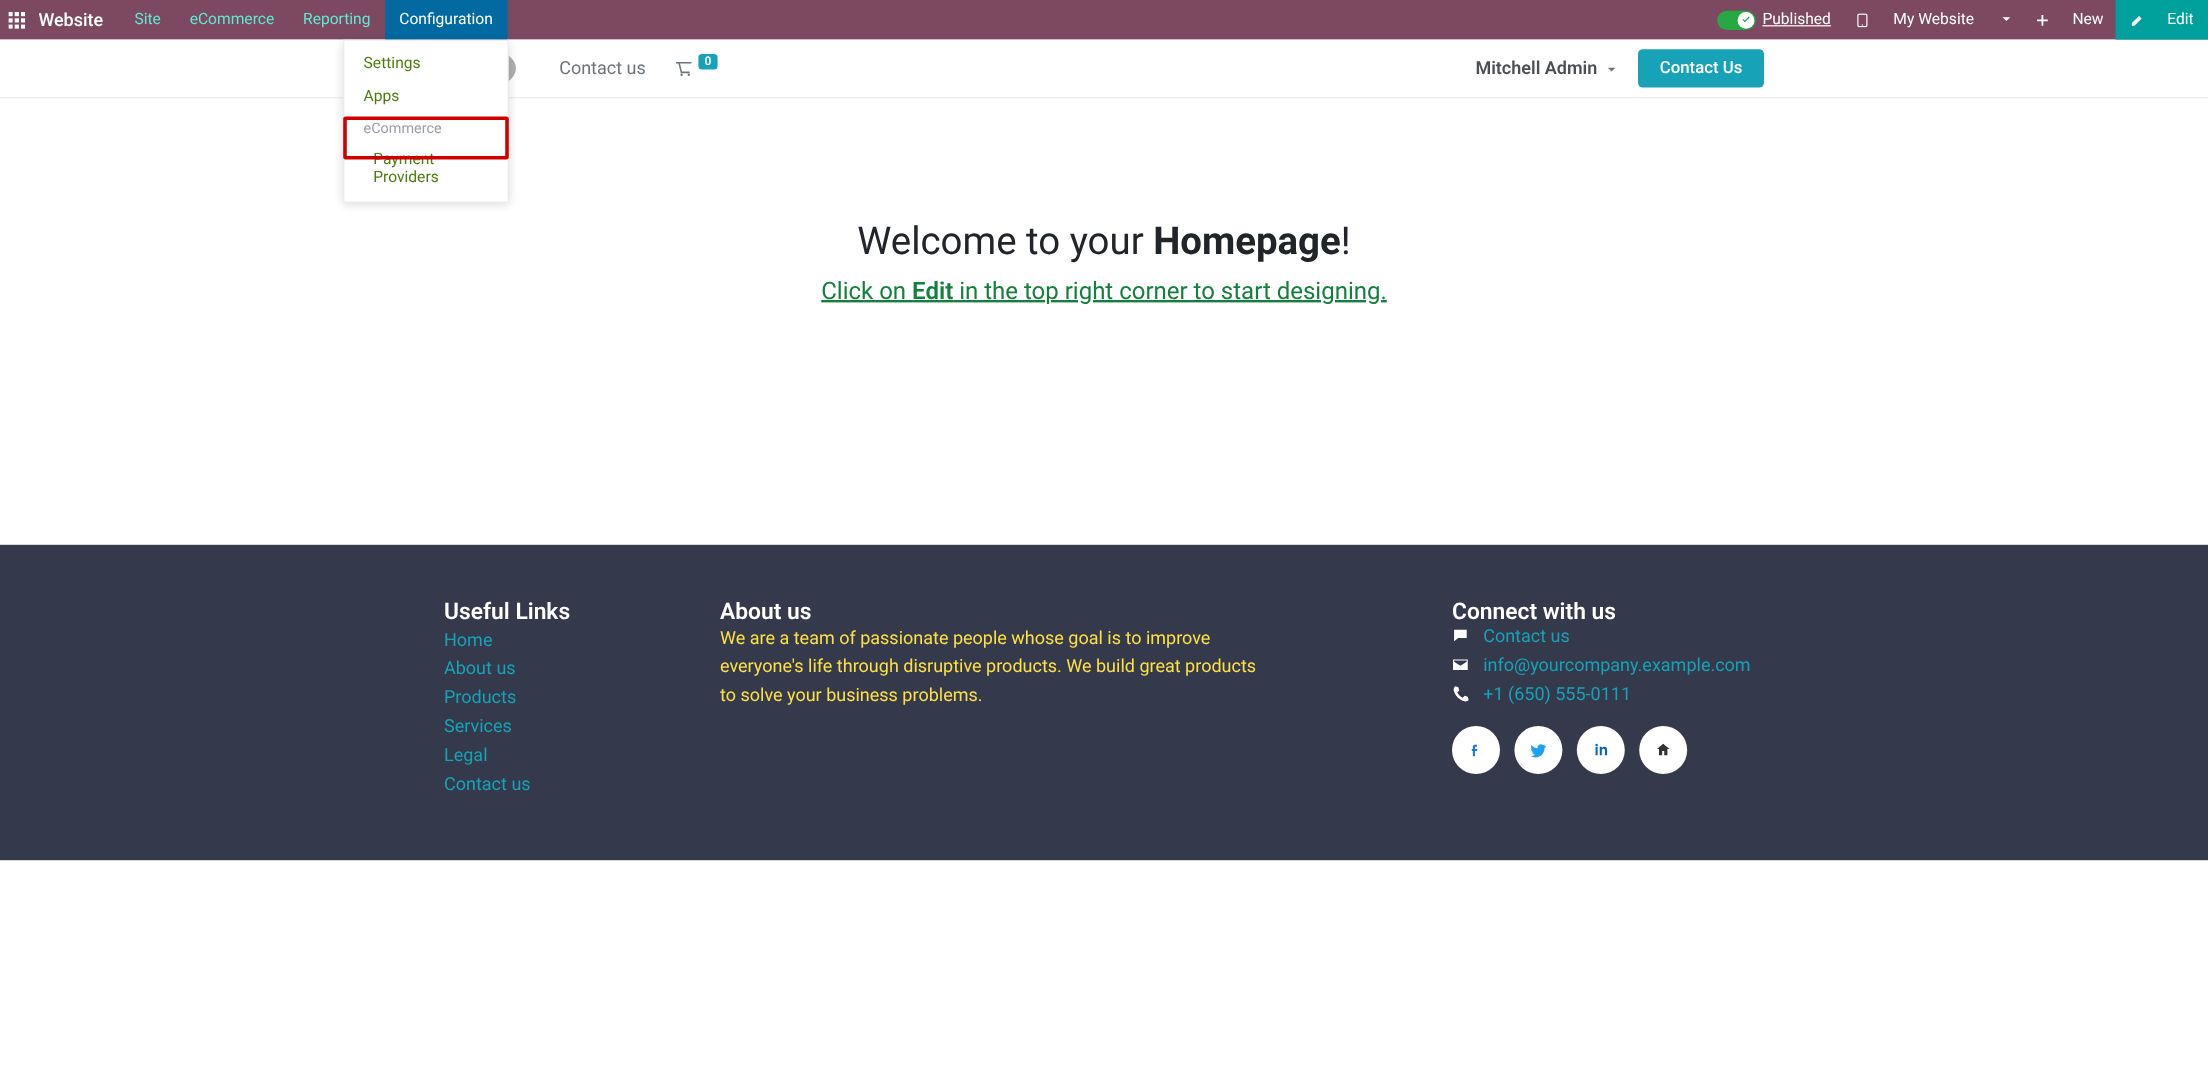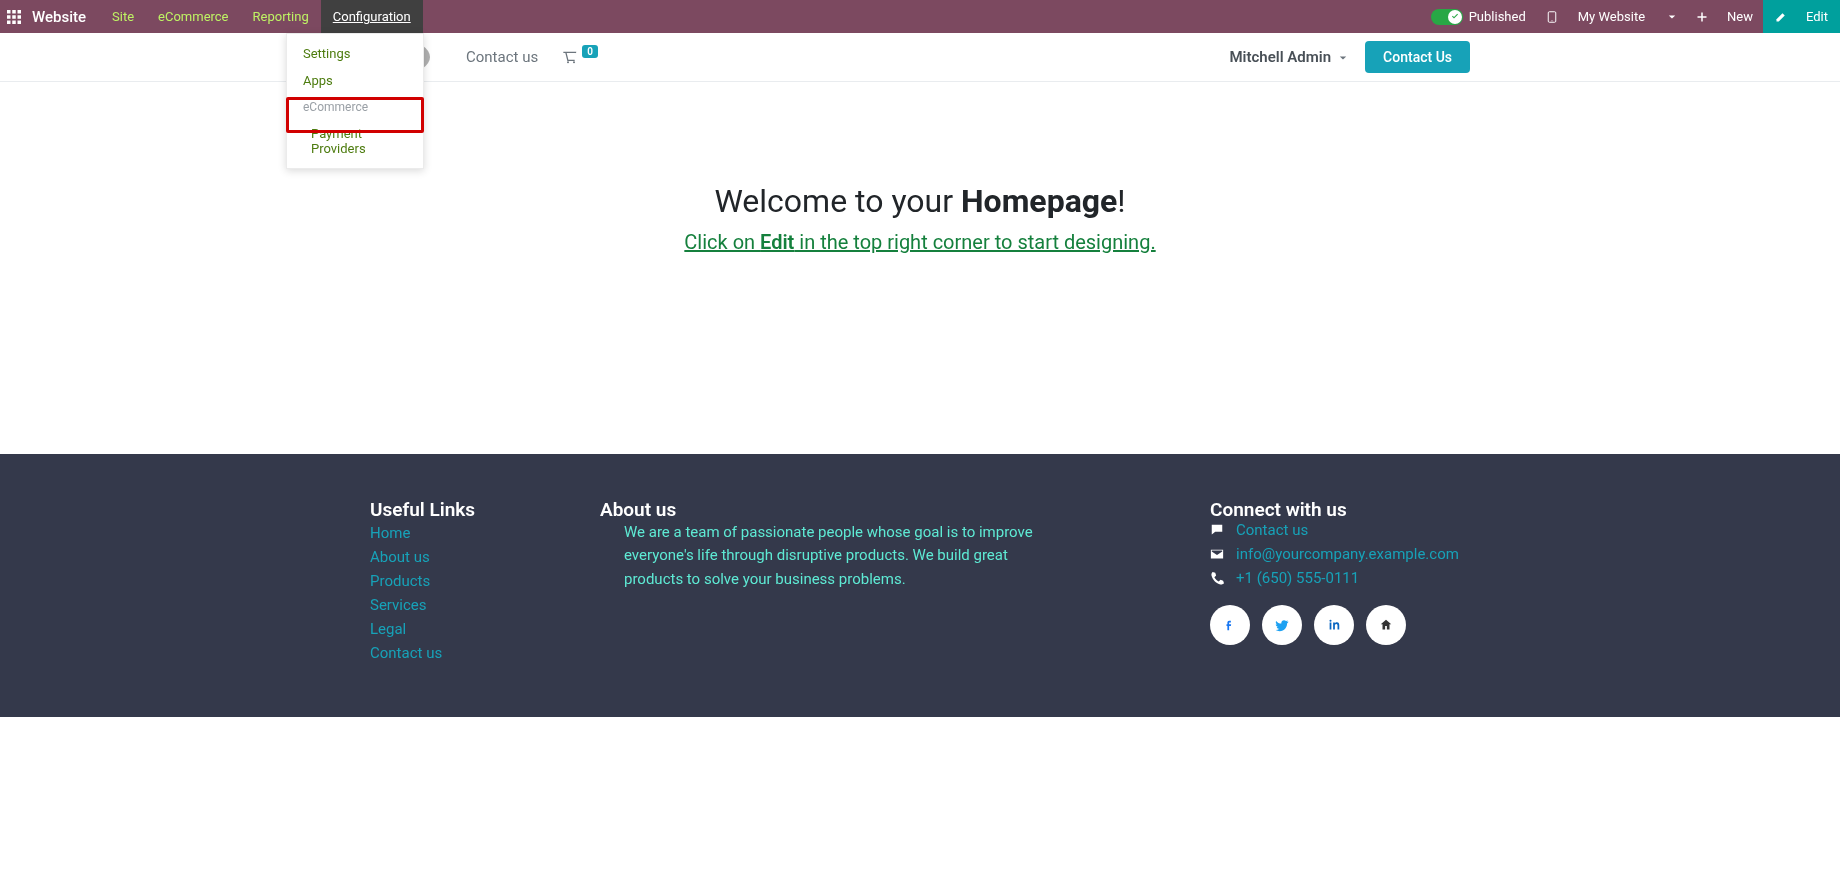--- a/index.html
+++ b/index.html
@@ -4,24 +4,24 @@
 <style>
 * { margin: 0; padding: 0; box-sizing: border-box; font-family: -apple-system, BlinkMacSystemFont, "Segoe UI", Roboto, "Helvetica Neue", Arial, sans-serif; }
 body { background: #fff; color: #333; }
 
 
 .menubar { background: #7C4960; color: #fff; height: 33px; display: flex; align-items: center; font-size: 13px; }
 .menubar-left { display: flex; align-items: center; height: 100%; }
 .apps-btn { width: 28px; height: 33px; display: flex; align-items: center; justify-content: center; }
 .apps-btn svg { width: 14px; height: 14px; fill: #fff; }
 .brand { font-size: 15px; font-weight: 500; padding: 0 14px 0 4px; display: flex; align-items: center; height: 100%; }
-.top-menu-item { padding: 0 12px; height: 33px; display: flex; align-items: center; color: #bef264; cursor: pointer; }
-.top-menu-item.active { background: #404040; color: #fff; text-decoration: underline; }
+.top-menu-item { padding: 0 12px; height: 33px; display: flex; align-items: center; color: #5eead4; cursor: pointer; }
+.top-menu-item.active { background: #0369a1; color: #fff; }
 .menubar-right { margin-left: auto; display: flex; align-items: center; height: 100%; }
-.publish-toggle { display: flex; align-items: center; gap: 6px; padding: 0 10px; }
+.publish-toggle { display: flex; align-items: center; gap: 6px; padding: 0 10px; text-decoration: underline; }
 .toggle { width: 32px; height: 16px; background: #28a745; border-radius: 10px; position: relative; }
 .toggle-knob { width: 14px; height: 14px; background: #fff; border-radius: 50%; position: absolute; right: 1px; top: 1px; display: flex; align-items: center; justify-content: center; }
 .toggle-knob svg { width: 8px; height: 8px; fill: #28a745; }
 .right-item { padding: 0 10px; height: 33px; display: flex; align-items: center; gap: 19px; cursor: pointer; }
 .right-item svg { width: 12px; height: 12px; fill: #fff; }
 .edit-btn { background: #00A09D; padding: 0 12px; }
 
 
 .dropdown { position: absolute; left: 286px; top: 33px; width: 138px; background: #fff; box-shadow: 0 2px 8px rgba(0,0,0,.15); border: 1px solid rgba(0,0,0,.08); z-index: 200; padding: 6px 0; }
 .dropdown-item { padding: 6px 16px; font-size: 13px; color: #4d7c0f; cursor: pointer; }
@@ -49,21 +49,21 @@
 .hero p b { font-weight: 600; }
 
 
 .footer { background: #34394B; color: #fff; padding: 44px 0 52px; }
 .footer-container { width: 1100px; margin: 0 auto; display: flex; gap: 60px; }
 .footer h3 { font-size: 19px; font-weight: 600; }
 .footer-col-links { width: 170px; }
 .footer-col-about { flex: 1; max-width: 450px; }
 .footer-col-connect { margin-left: auto; width: 260px; }
 .footer-link { display: block; color: #17a2b8; text-decoration: none; font-size: 15px; line-height: 1.6; }
-.footer p { font-size: 15px; line-height: 1.55; color: #5eead4; margin-bottom: 18px; margin-left: 24px; }
+.footer p { font-size: 15px; line-height: 1.55; color: #fde047; margin-bottom: 18px; }
 .connect-row { display: flex; align-items: center; gap: 12px; font-size: 15px; margin-bottom: 6px; }
 .connect-row svg { width: 14px; height: 14px; fill: #fff; flex-shrink: 0; }
 .connect-row a { color: #17a2b8; text-decoration: none; }
 .social-row { display: flex; gap: 12px; margin-top: 18px; }
 .social-btn { width: 40px; height: 40px; border-radius: 50%; background: #fff; display: flex; align-items: center; justify-content: center; }
 .social-btn svg { width: 14px; height: 14px; }
 .caret { display:inline-block; margin-left:4px; }
 .caret svg { width:8px; height:8px; fill: currentColor; }
 </style>
 </head>

